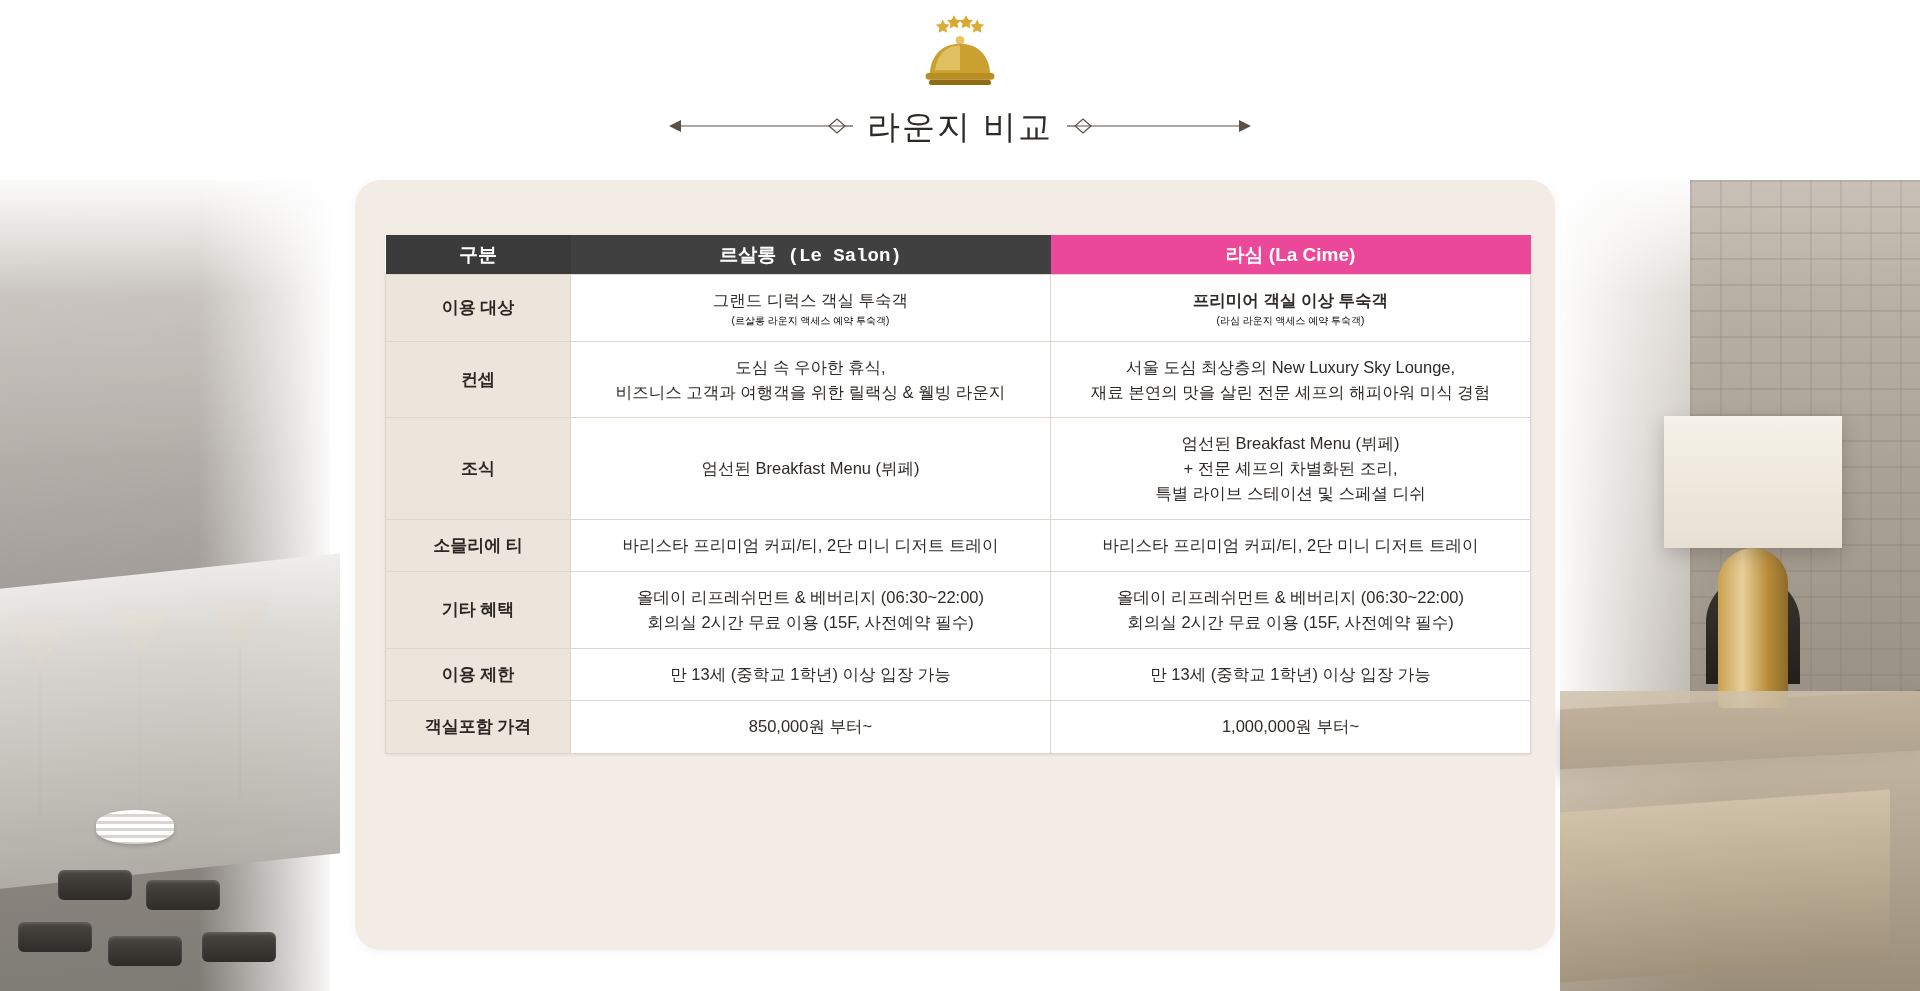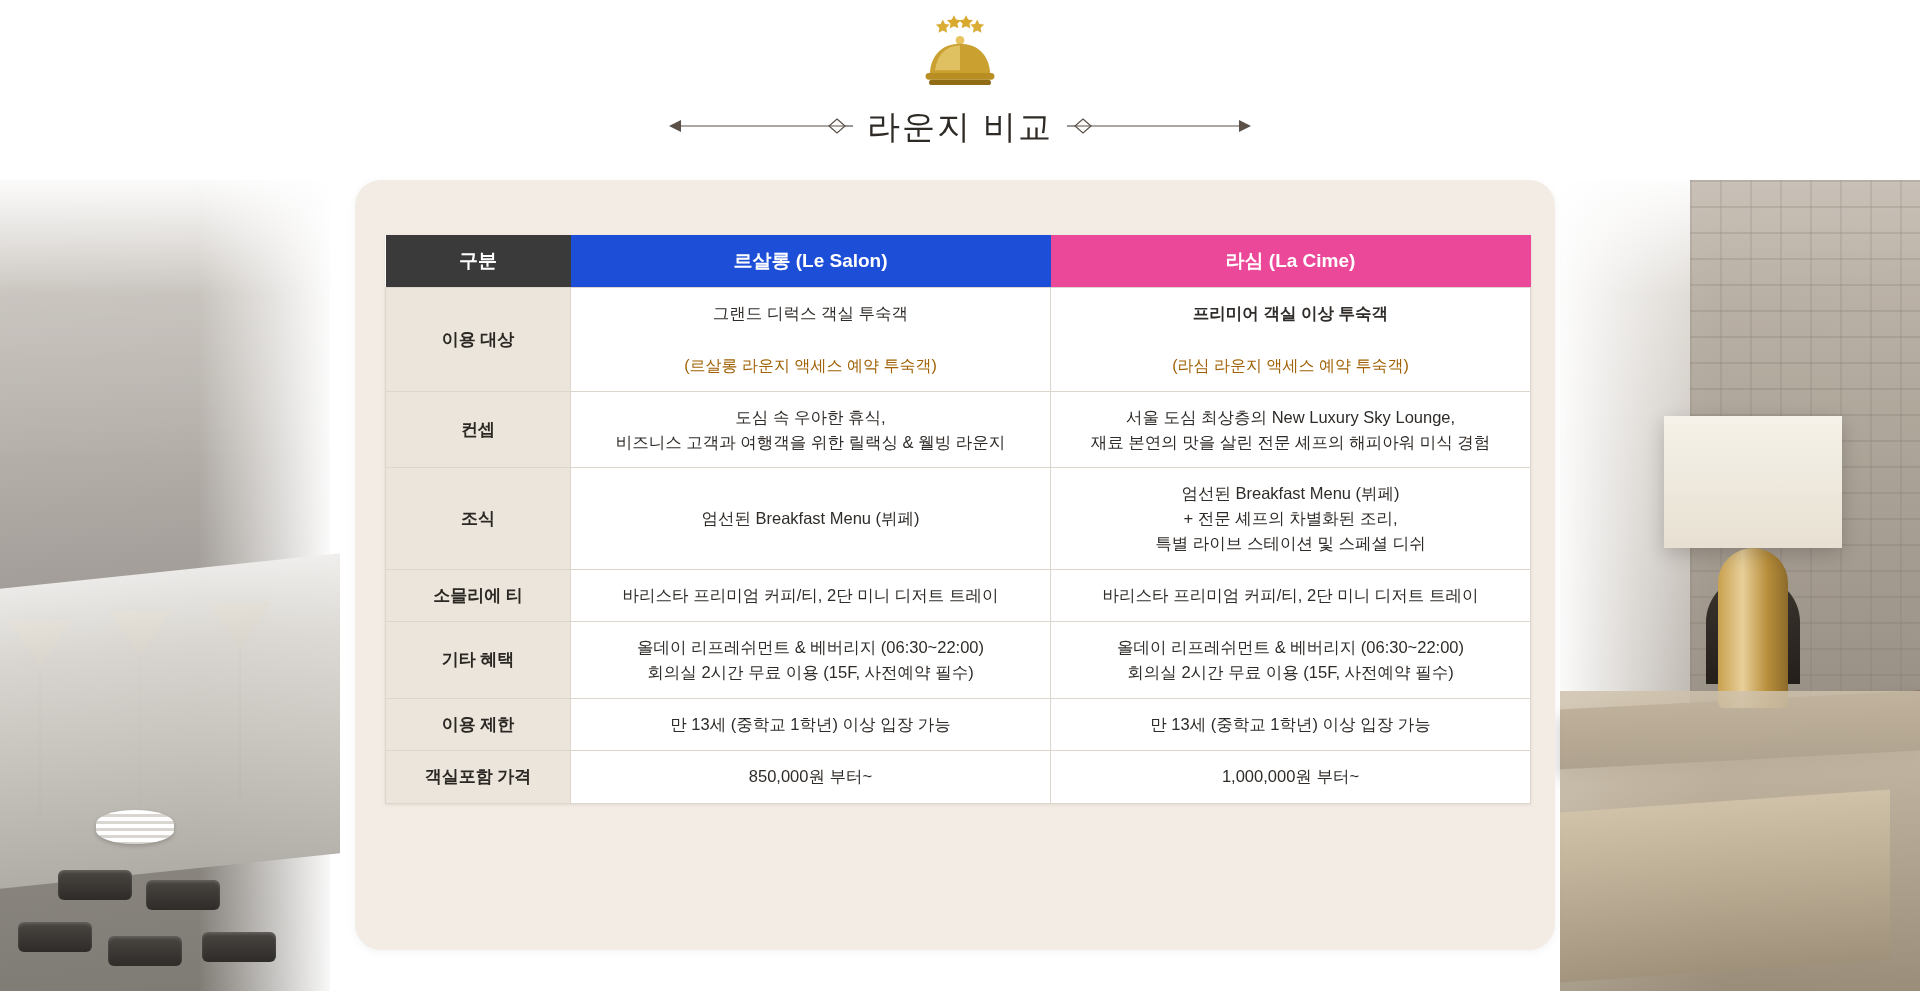--- a/index.html
+++ b/index.html
@@ -197,53 +197,52 @@
     width: 1145px;
     table-layout: fixed;
     background: #ffffff;
     box-shadow: 0 1px 3px rgba(0,0,0,.08);
   }
   table.compare col.c1 { width: 185px; }
   table.compare col.c2 { width: 480px; }
   table.compare col.c3 { width: 480px; }
 
   table.compare th {
-    height: 52px;
+    height: 39px;
     font-size: 19px;
     font-weight: 700;
     color: #ffffff;
     text-align: center;
     vertical-align: middle;
     padding: 0 6px;
   }
   th.h-label { background: #3a3a3a; }
-  th.h-a { background: #1d4ed8; }
+  th.h-a { background: #404040; font-family: Liberation Mono, monospace; }
   th.h-b { background: #ec4899; }
 
   table.compare td {
     border: 1px solid #ddd6cc;
     text-align: center;
     vertical-align: middle;
     font-size: 16.5px;
     color: #2f2b28;
     line-height: 1.5;
     padding: 13px 14px;
   }
   table.compare td.rowlabel {
     background: #ebe5dc;
     font-weight: 700;
     font-size: 17px;
     color: #2b2723;
     border-left: 1px solid #ddd6cc;
   }
   table.compare td .sub {
-    font-size: 16px;
-    color: #a16207;
+    font-size: 10px;
+    color: #000000;
     display: block;
-    margin-top: 28px;
   }
   table.compare tr:last-child td {
     border-bottom: 1px solid #ddd6cc;
   }
 </style>
 </head>
 <body>
 
 <div class="bg-wrap">
   <div class="bg-left">

